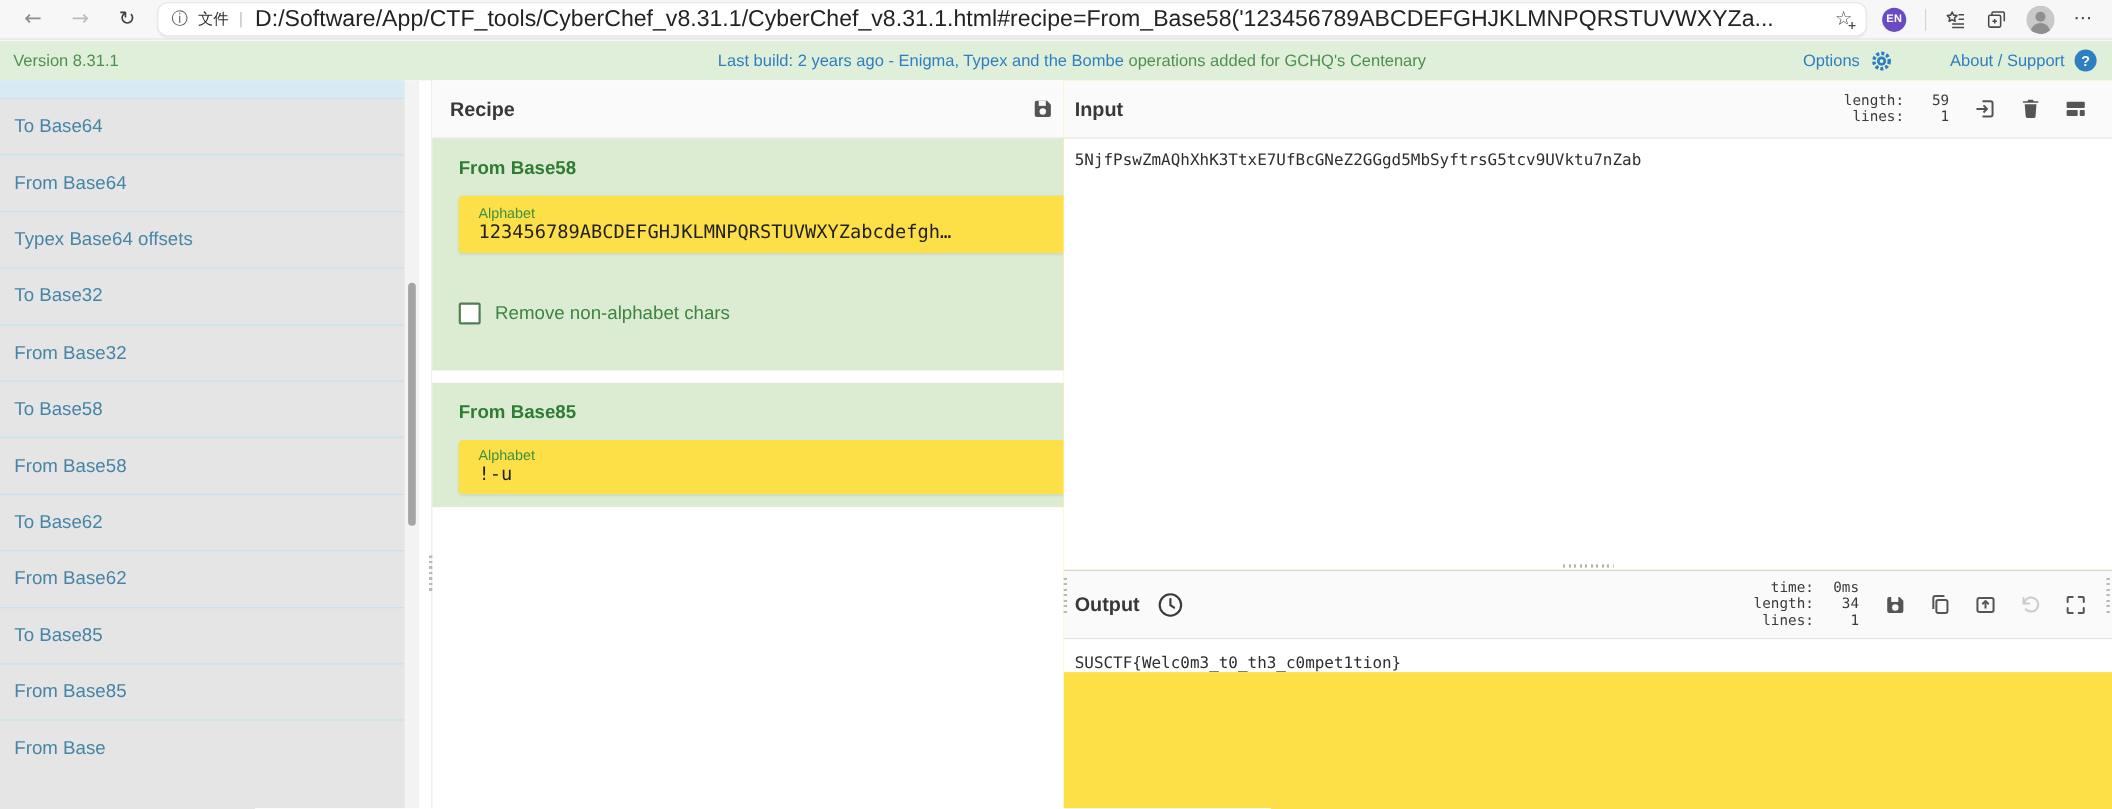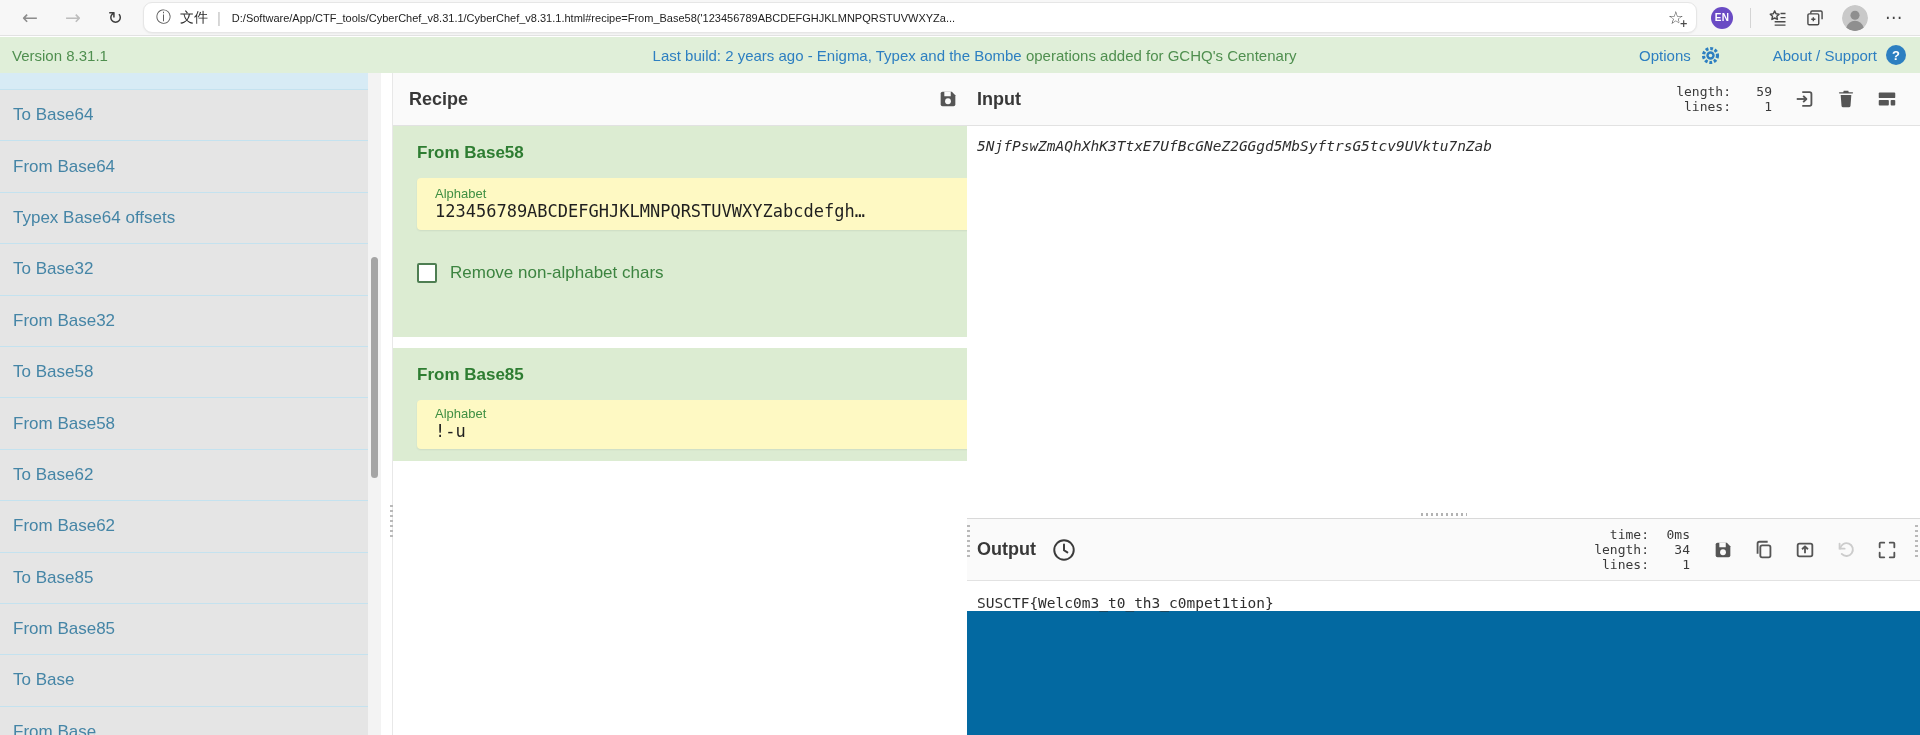--- a/index.html
+++ b/index.html
@@ -13,21 +13,21 @@
   .glyph{font-family:"DejaVu Sans",sans-serif;line-height:1;}
   .g-back{font-size:19px;color:#8d8d8d;}
   .g-fwd{font-size:19px;color:#bdbdbd;}
   .g-refresh{font-size:18px;color:#3f3f3f;}
   .urlbar{flex:1;height:29px;background:#fff;border:1px solid #e6e6e6;border-radius:9px;
           box-shadow:0 1px 2px rgba(0,0,0,.05);display:flex;align-items:center;
           padding:0 12px;min-width:0;}
   .g-info{font-size:15px;color:#5a5a5a;margin-right:9px;}
   .file-label{font-size:14px;color:#2d2d2d;margin-right:9px;white-space:nowrap;}
   .pipe{color:#c2c2c2;font-size:15px;margin-right:11px;}
-  .url-text{font-size:11px;color:#232323;white-space:nowrap;overflow:hidden;flex:1;min-width:0;}
+  .url-text{font-size:21px;color:#232323;white-space:nowrap;overflow:hidden;flex:1;min-width:0;}
   .star-add{position:relative;margin-left:12px;font-family:"DejaVu Sans",sans-serif;font-size:18px;color:#4a4a4a;line-height:1;}
   .star-add i{position:absolute;right:-5px;bottom:-2px;font-style:normal;font-size:10px;font-weight:bold;
               background:#fff;border-radius:50%;padding:0 1px;color:#4a4a4a;}
   .tb-right{display:flex;align-items:center;gap:17px;padding:0 18px 0 14px;}
   .en-badge{width:22px;height:22px;border-radius:50%;background:#6a4bc4;color:#fff;font-size:10px;
             font-weight:bold;display:flex;align-items:center;justify-content:center;letter-spacing:.2px;}
   .vsep{width:1px;height:20px;background:#d4d4d4;}
   .tb-ic{width:20px;height:20px;display:block;}
   .avatar{width:26px;height:26px;border-radius:50%;overflow:hidden;display:block;}
   .g-dots{font-size:17px;color:#444;}
@@ -66,40 +66,40 @@
                 border-left:1px solid #e8e8e8;border-right:1px solid #e8e8e8;box-sizing:border-box;}
   .recipe-panel .panel-header{padding:0 28px 0 16px;}
   .op{background:#dcecd2;overflow:hidden;box-sizing:border-box;}
   .op-58{height:211px;}
   .op-85{height:113px;}
   .op-sep{height:11px;background:#fff;}
   .op-head{display:flex;align-items:center;padding:17px 26px 0 24px;}
   .op-title{font-size:17px;font-weight:bold;color:#2e7d32;}
   .op-icons{margin-left:auto;display:flex;align-items:center;gap:17px;}
   .ic-op{width:20px;height:20px;display:block;}
-  .arg-box{margin:15px 24px 0 24px;background:#fef9c3;border-radius:4px;position:relative;
+  .arg-box{margin:15px 24px 12px 24px;background:#fde047;border-radius:4px;position:relative;
            padding:8px 44px 9px 18px;box-shadow:0 1px 2px rgba(0,0,0,.07);}
   .arg-box.small{padding:6px 44px 8px 18px;}
   .arg-label{display:block;font-size:13px;color:#3f8f43;}
   .arg-value{display:block;font-family:"DejaVu Sans Mono",monospace;font-size:17px;color:#1f1f1f;
              white-space:nowrap;overflow:hidden;}
   .caret{position:absolute;right:15px;top:50%;margin-top:-2px;width:0;height:0;
          border-left:5.5px solid transparent;border-right:5.5px solid transparent;border-top:6.5px solid #4a4a4a;}
   .chk-row{display:flex;align-items:center;gap:13px;padding:33px 24px 0 24px;}
   .checkbox{width:20px;height:20px;background:#fff;border:2px solid #4e7e52;border-radius:2px;box-sizing:border-box;}
   .chk-label{font-size:17px;color:#3c8440;}
 
   
-  .io{position:absolute;left:967px;right:0;top:73px;bottom:0;background:#0369a1;}
+  .io{position:absolute;left:967px;right:0;top:73px;bottom:0;background:#fde047;}
   .io .panel-header{padding:0 22px 0 10px;}
   .io-right{margin-left:auto;display:flex;align-items:center;gap:22px;}
   .meta{font-family:"DejaVu Sans Mono",monospace;font-size:13px;color:#3a3a3a;
         display:grid;grid-template-columns:auto 34px;column-gap:7px;line-height:15px;text-align:right;}
   .io-icons{display:flex;align-items:center;gap:19px;}
-  .input-body{height:392px;background:#fff;padding:12px 12px 0 10px;box-sizing:border-box;font-style:italic;}
+  .input-body{height:392px;background:#fff;padding:12px 12px 0 10px;box-sizing:border-box;}
   .mono-text{font-family:"DejaVu Sans Mono",monospace;font-size:14.5px;color:#2e2e2e;white-space:pre;}
   .h-divider{position:relative;height:1px;background:#d9d9d9;}
   .dots-h{position:absolute;left:50%;top:-5px;transform:translateX(-50%);width:46px;height:3px;
           background-image:repeating-linear-gradient(to right,#b3b3b3 0 2px,transparent 2px 5px);}
   .output-header{height:62px;background:#fafafa;border-bottom:1px solid #e2e2e2;display:flex;
                  align-items:center;padding:0 22px 0 10px;box-sizing:border-box;}
   .clock-wrap{margin-left:15px;display:flex;align-items:center;}
   .clock-ic{width:26px;height:26px;display:block;}
   .output-body{background:#fff;padding:14px 12px 0 10px;}
 
@@ -173,21 +173,20 @@
       <div class="sb-row">From Base64</div>
       <div class="sb-row">Typex Base64 offsets</div>
       <div class="sb-row">To Base32</div>
       <div class="sb-row">From Base32</div>
       <div class="sb-row">To Base58</div>
       <div class="sb-row">From Base58</div>
       <div class="sb-row">To Base62</div>
       <div class="sb-row">From Base62</div>
       <div class="sb-row">To Base85</div>
       <div class="sb-row">From Base85</div>
-      <div class="sb-row">To Base</div>
       <div class="sb-row">From Base</div>
     </div>
     <div class="sb-track">
       <div class="sb-thumb"></div>
     </div>
   </aside>
 
   <section class="recipe-panel">
     <div class="panel-header">
       <span class="panel-title">Recipe</span>

